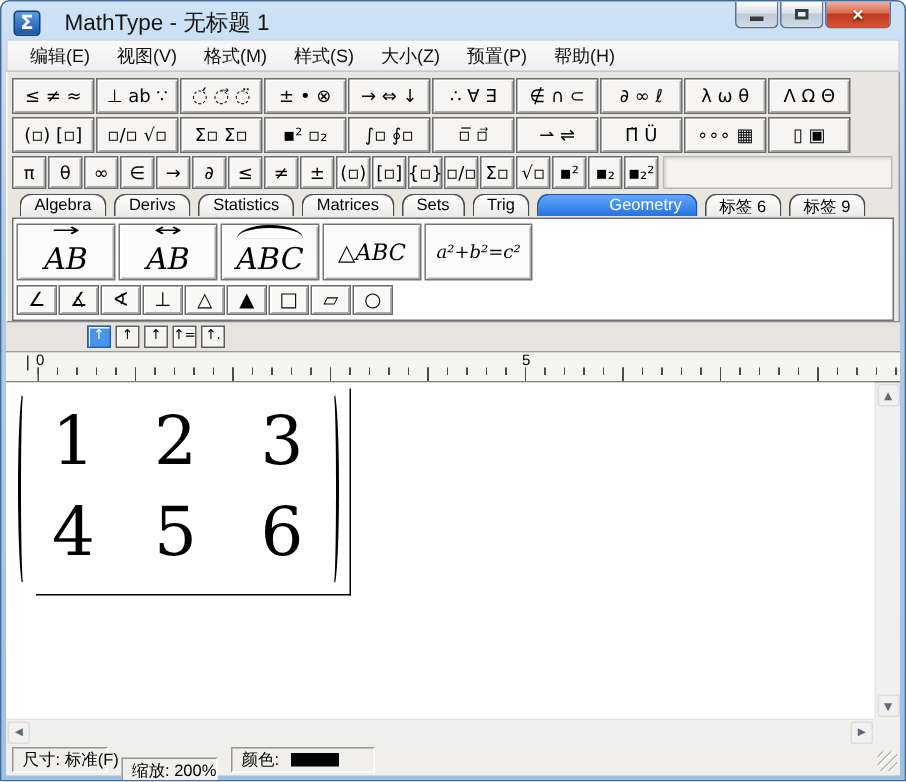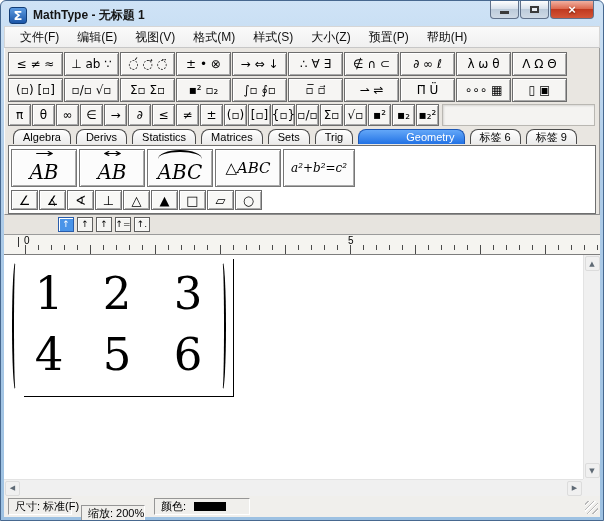--- a/index.html
+++ b/index.html
@@ -20,21 +20,21 @@
   
   .titlebar { height: 25px; display: flex; align-items: center; padding: 3px 4px 0 5px; position: relative; }
   .app-icon {
     width: 18px; height: 17px; border-radius: 3px;
     background: linear-gradient(#5b9ae0,#1c56a8);
     border: 1px solid #123d77;
     color: #fff; font-weight: bold; font-size: 13px;
     display: flex; align-items: center; justify-content: center;
     font-family: "DejaVu Sans", sans-serif;
   }
-  .title-text { margin-left: 6px; font-size: 12px; color: #151515; font-weight: bold; }
+  .title-text { margin-left: 16px; font-size: 15px; color: #151515; }
   .win-controls { position: absolute; top: 0; right: 6px; display: flex; gap: 1px; }
   .win-btn {
     width: 29px; height: 18px;
     border: 1px solid #60718a; border-top: none;
     background: linear-gradient(#fefefe,#d9e2ec 45%,#bccbda 50%,#cfdae6);
     border-radius: 0 0 4px 4px;
     display: flex; align-items: center; justify-content: center;
     cursor: default;
   }
   .win-btn.close-btn {
@@ -247,21 +247,20 @@
       <div class="win-btn">
           <span class="glyph-max"></span>
         </div>
       <div class="win-btn close-btn">
           <span>×</span>
         </div>
     </div>
   </div>
 
   <div class="menubar">
-    <div class="menu-item">文件(F)</div>
     <div class="menu-item">编辑(E)</div>
     <div class="menu-item">视图(V)</div>
     <div class="menu-item">格式(M)</div>
     <div class="menu-item">样式(S)</div>
     <div class="menu-item">大小(Z)</div>
     <div class="menu-item">预置(P)</div>
     <div class="menu-item">帮助(H)</div>
   </div>
 
   <div class="toolbar">

